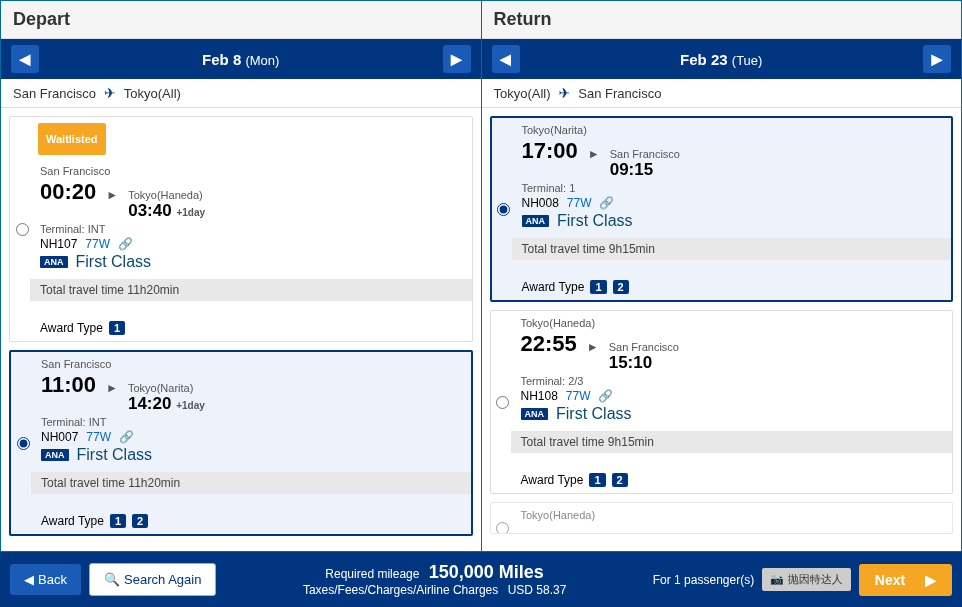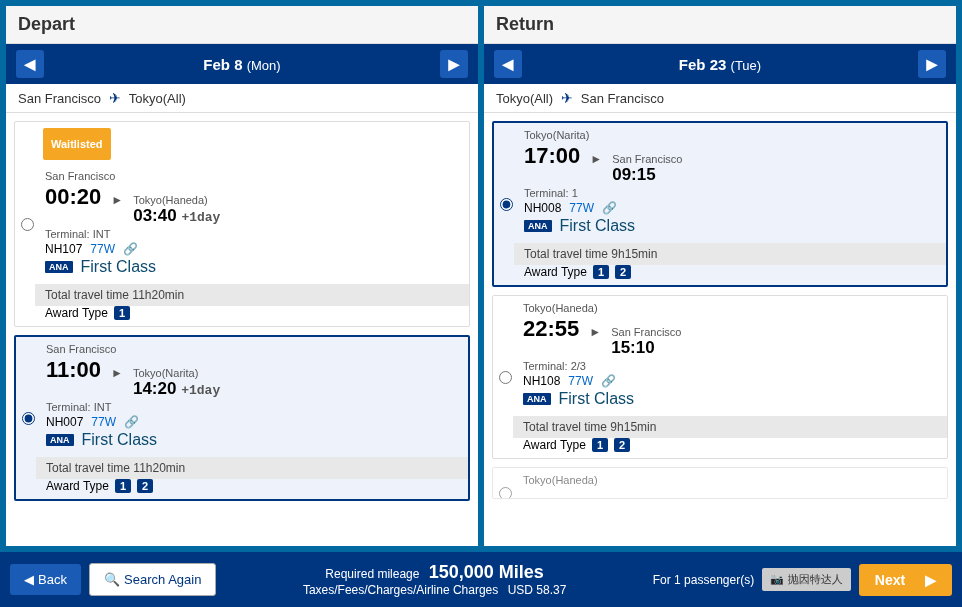--- a/index.html
+++ b/index.html
@@ -2,21 +2,21 @@
 <html><head>
   <meta charset="utf-8">
   <style>
     * { box-sizing: border-box; margin: 0; padding: 0; }
     body { font-family: Arial, sans-serif; font-size: 13px; background: #f0f0f0; width: 962px; height: 607px; overflow: hidden; }
 
     .main-container { display: flex; flex-direction: column; height: 607px; }
 
     .content-area { display: flex; flex: 1; overflow: hidden; }
 
-    .panel { flex: 1; background: #fff; border: 6px solid #0369a1; display: flex; flex-direction: column; }
+    .panel { flex: 1; background: #fff; border: 1px solid #0369a1; display: flex; flex-direction: column; }
     .panel-left { border-right: none; }
 
     .panel-header { background: #f5f5f5; padding: 8px 12px; border-bottom: 1px solid #ddd; }
     .panel-header h2 { font-size: 18px; font-weight: bold; color: #333; }
 
     .date-nav { display: flex; align-items: center; justify-content: space-between; background: #003580; padding: 6px 10px; }
     .date-nav-btn { background: #1a5cb5; color: #fff; border: none; border-radius: 3px; width: 28px; height: 28px; cursor: pointer; font-size: 14px; font-weight: bold; display: flex; align-items: center; justify-content: center; }
     .date-nav-center { color: #fff; font-size: 15px; font-weight: bold; }
     .date-nav-center span.day { font-weight: normal; font-size: 13px; }
 
@@ -31,32 +31,32 @@
 
     .waitlisted-badge { background: #f5a623; color: #fff; font-size: 11px; font-weight: bold; padding: 10px 8px; display: inline-block; border-radius: 2px; margin: 6px 8px 4px 8px; }
 
     .flight-info { padding: 6px 10px; }
     .flight-from-label { font-size: 11px; color: #555; }
     .flight-times { display: flex; align-items: baseline; gap: 10px; margin: 2px 0; }
     .flight-dep-time { font-size: 22px; font-weight: bold; color: #000; }
     .flight-arr-section { display: flex; flex-direction: column; }
     .flight-arr-label { font-size: 11px; color: #555; }
     .flight-arr-time { font-size: 17px; font-weight: bold; color: #000; }
-    .flight-arr-next { font-size: 13px; color: #555; font-family: Liberation Mono, monospace; }
+    .flight-arr-next { font-size: 10px; color: #555; }
     .flight-arrow { color: #555; font-size: 12px; margin-top: 8px; }
     .terminal { font-size: 11px; color: #555; margin-bottom: 2px; }
     .flight-code-row { display: flex; align-items: center; gap: 8px; margin: 2px 0; font-size: 12px; }
     .flight-link { color: #0066cc; text-decoration: none; font-size: 12px; }
     .airline-logo { display: inline-flex; align-items: center; gap: 3px; }
     .ana-logo { background: #003580; color: #fff; font-size: 9px; font-weight: bold; padding: 1px 4px; border-radius: 1px; }
     .class-label { font-size: 16px; color: #0c4a6e; }
 
     .travel-time-bar { background: #e8e8e8; padding: 4px 10px; font-size: 12px; color: #444; }
 
-    .award-type-row { padding: 0 10px 6px 10px; display: flex; align-items: center; gap: 6px; font-size: 12px; }
+    .award-type-row { padding: 20px 10px 6px 10px; display: flex; align-items: center; gap: 6px; font-size: 12px; }
     .award-badge { background: #003580; color: #fff; font-size: 11px; font-weight: bold; padding: 1px 5px; border-radius: 2px; }
 
     .radio-col { width: 20px; display: flex; align-items: center; justify-content: center; padding-left: 4px; }
 
     .flight-row-inner { display: flex; align-items: stretch; }
 
     .flight-main { flex: 1; }
 
     .bottom-bar { background: #003580; display: flex; align-items: center; height: 55px; padding: 0 10px; gap: 8px; }
     .back-btn { background: #1a5cb5; color: #fff; border: none; border-radius: 3px; padding: 8px 14px; cursor: pointer; font-size: 13px; display: flex; align-items: center; gap: 4px; }

